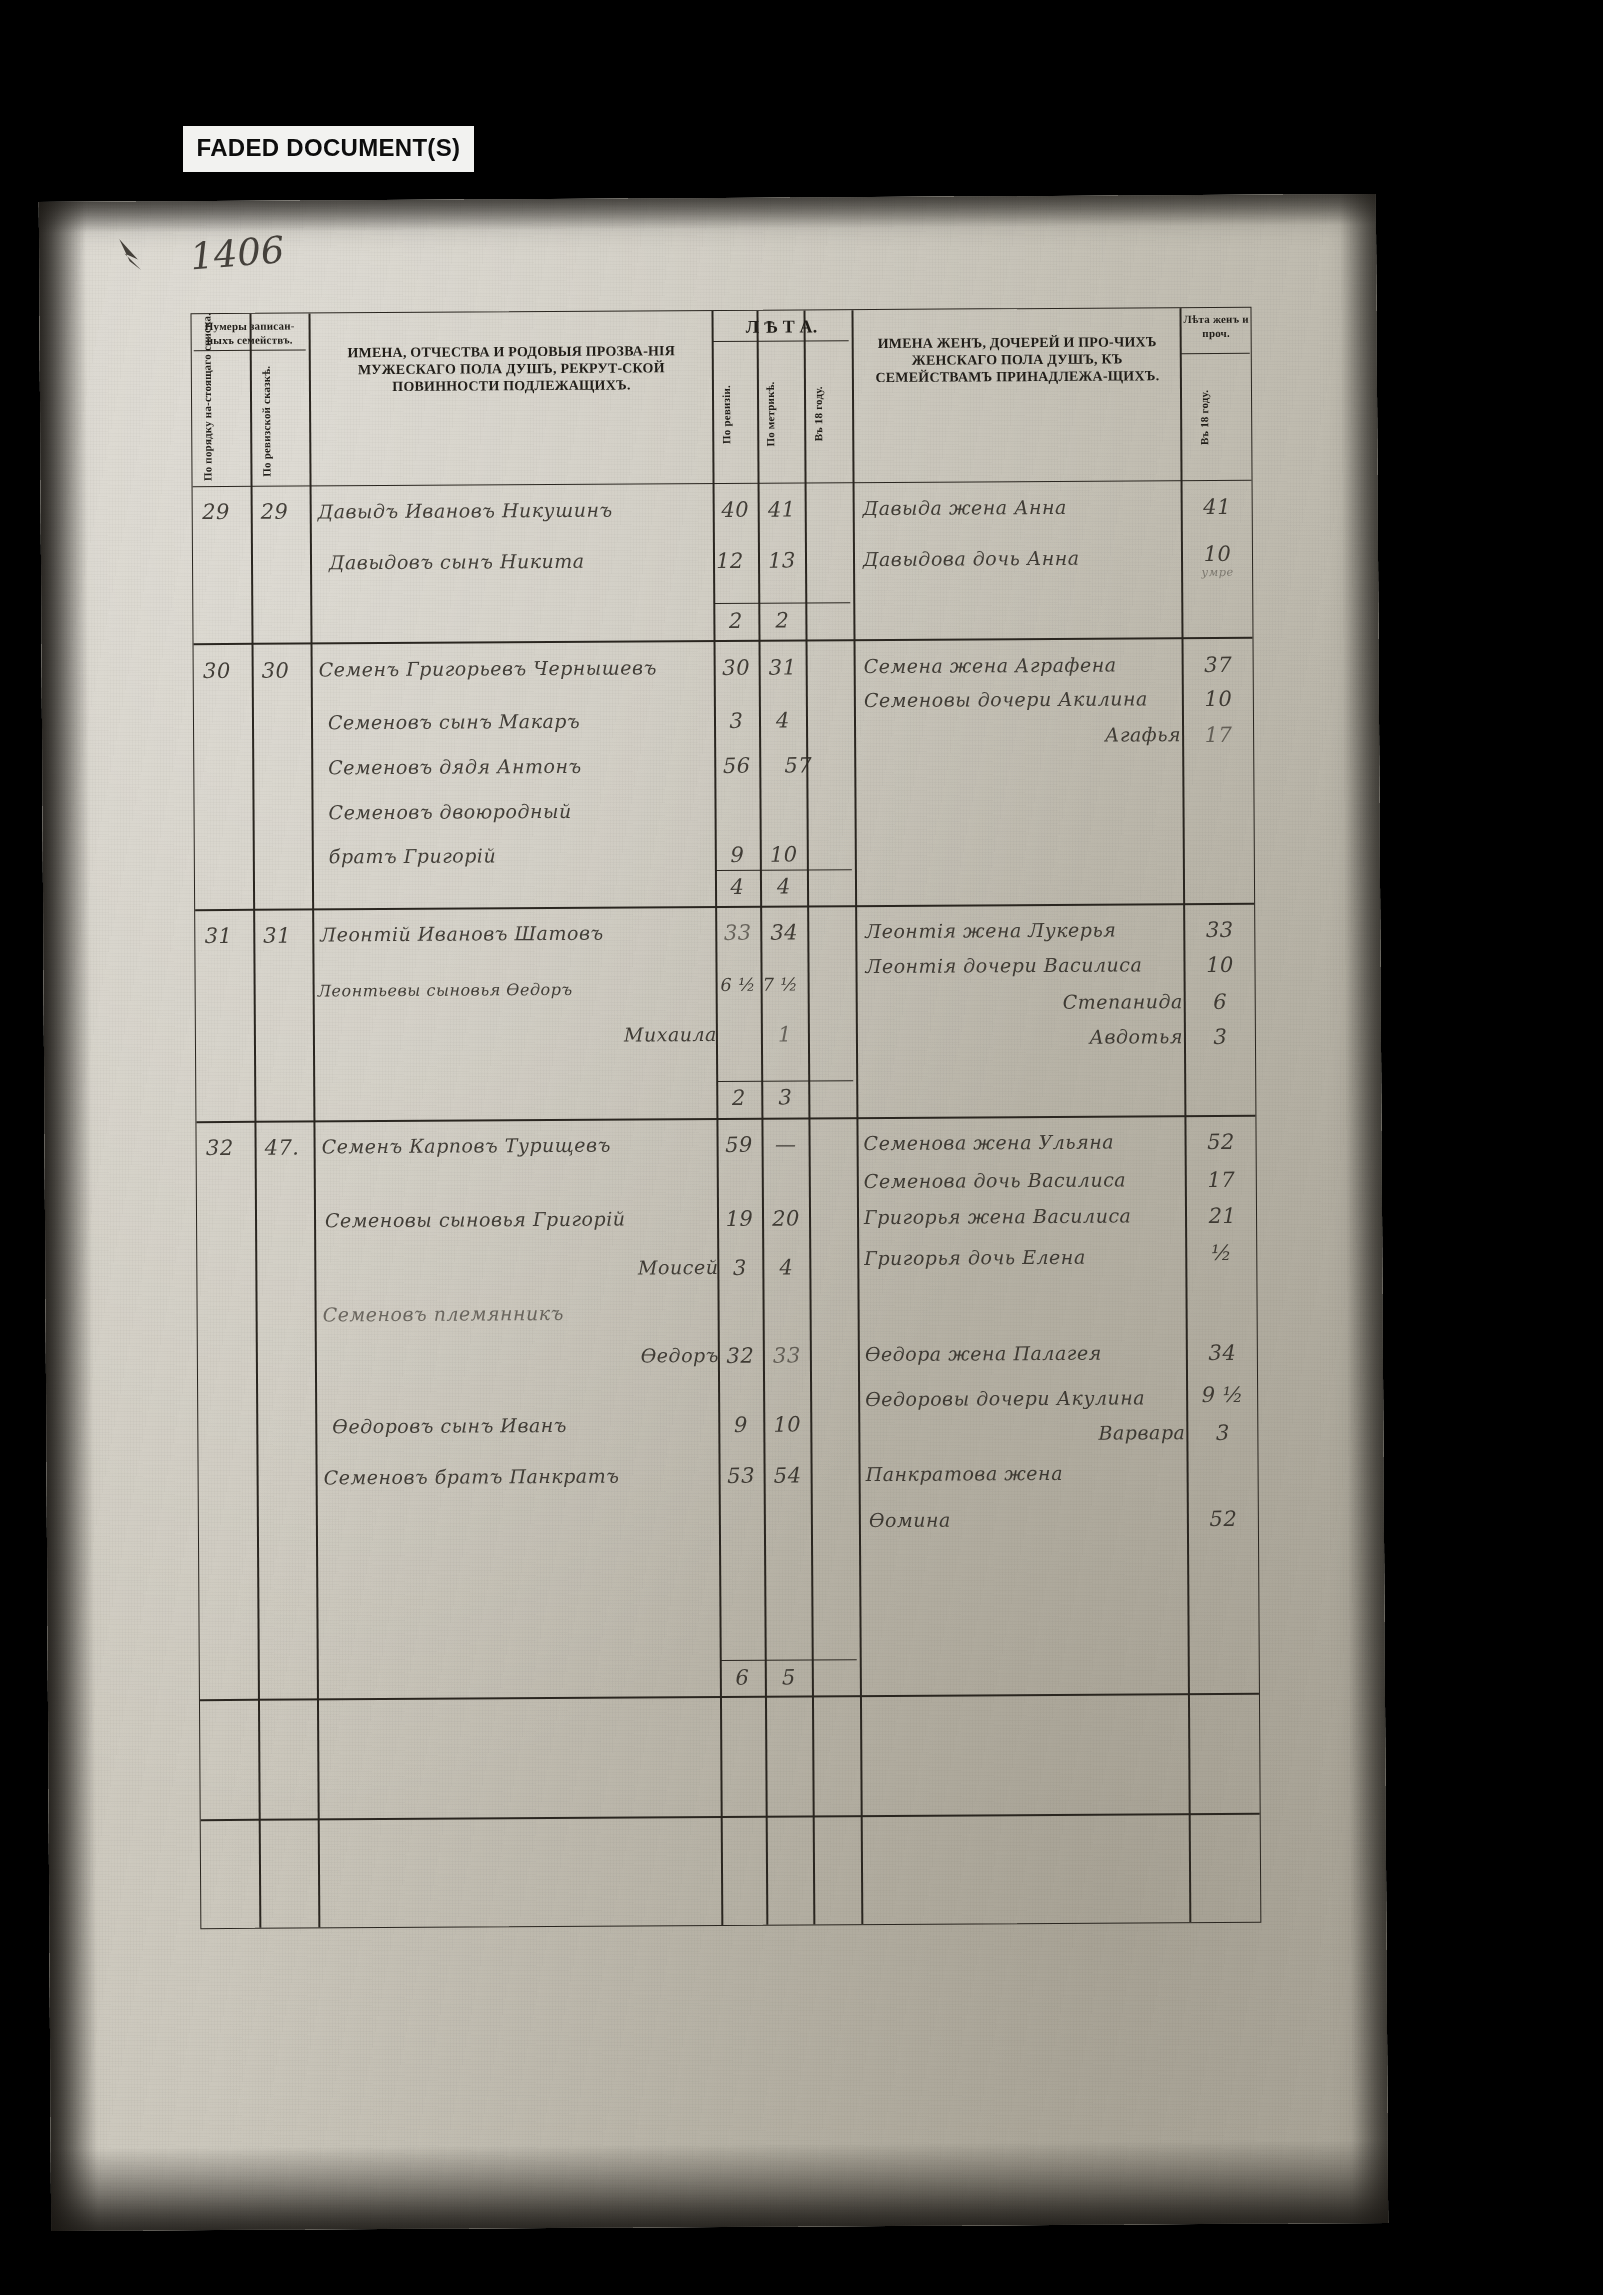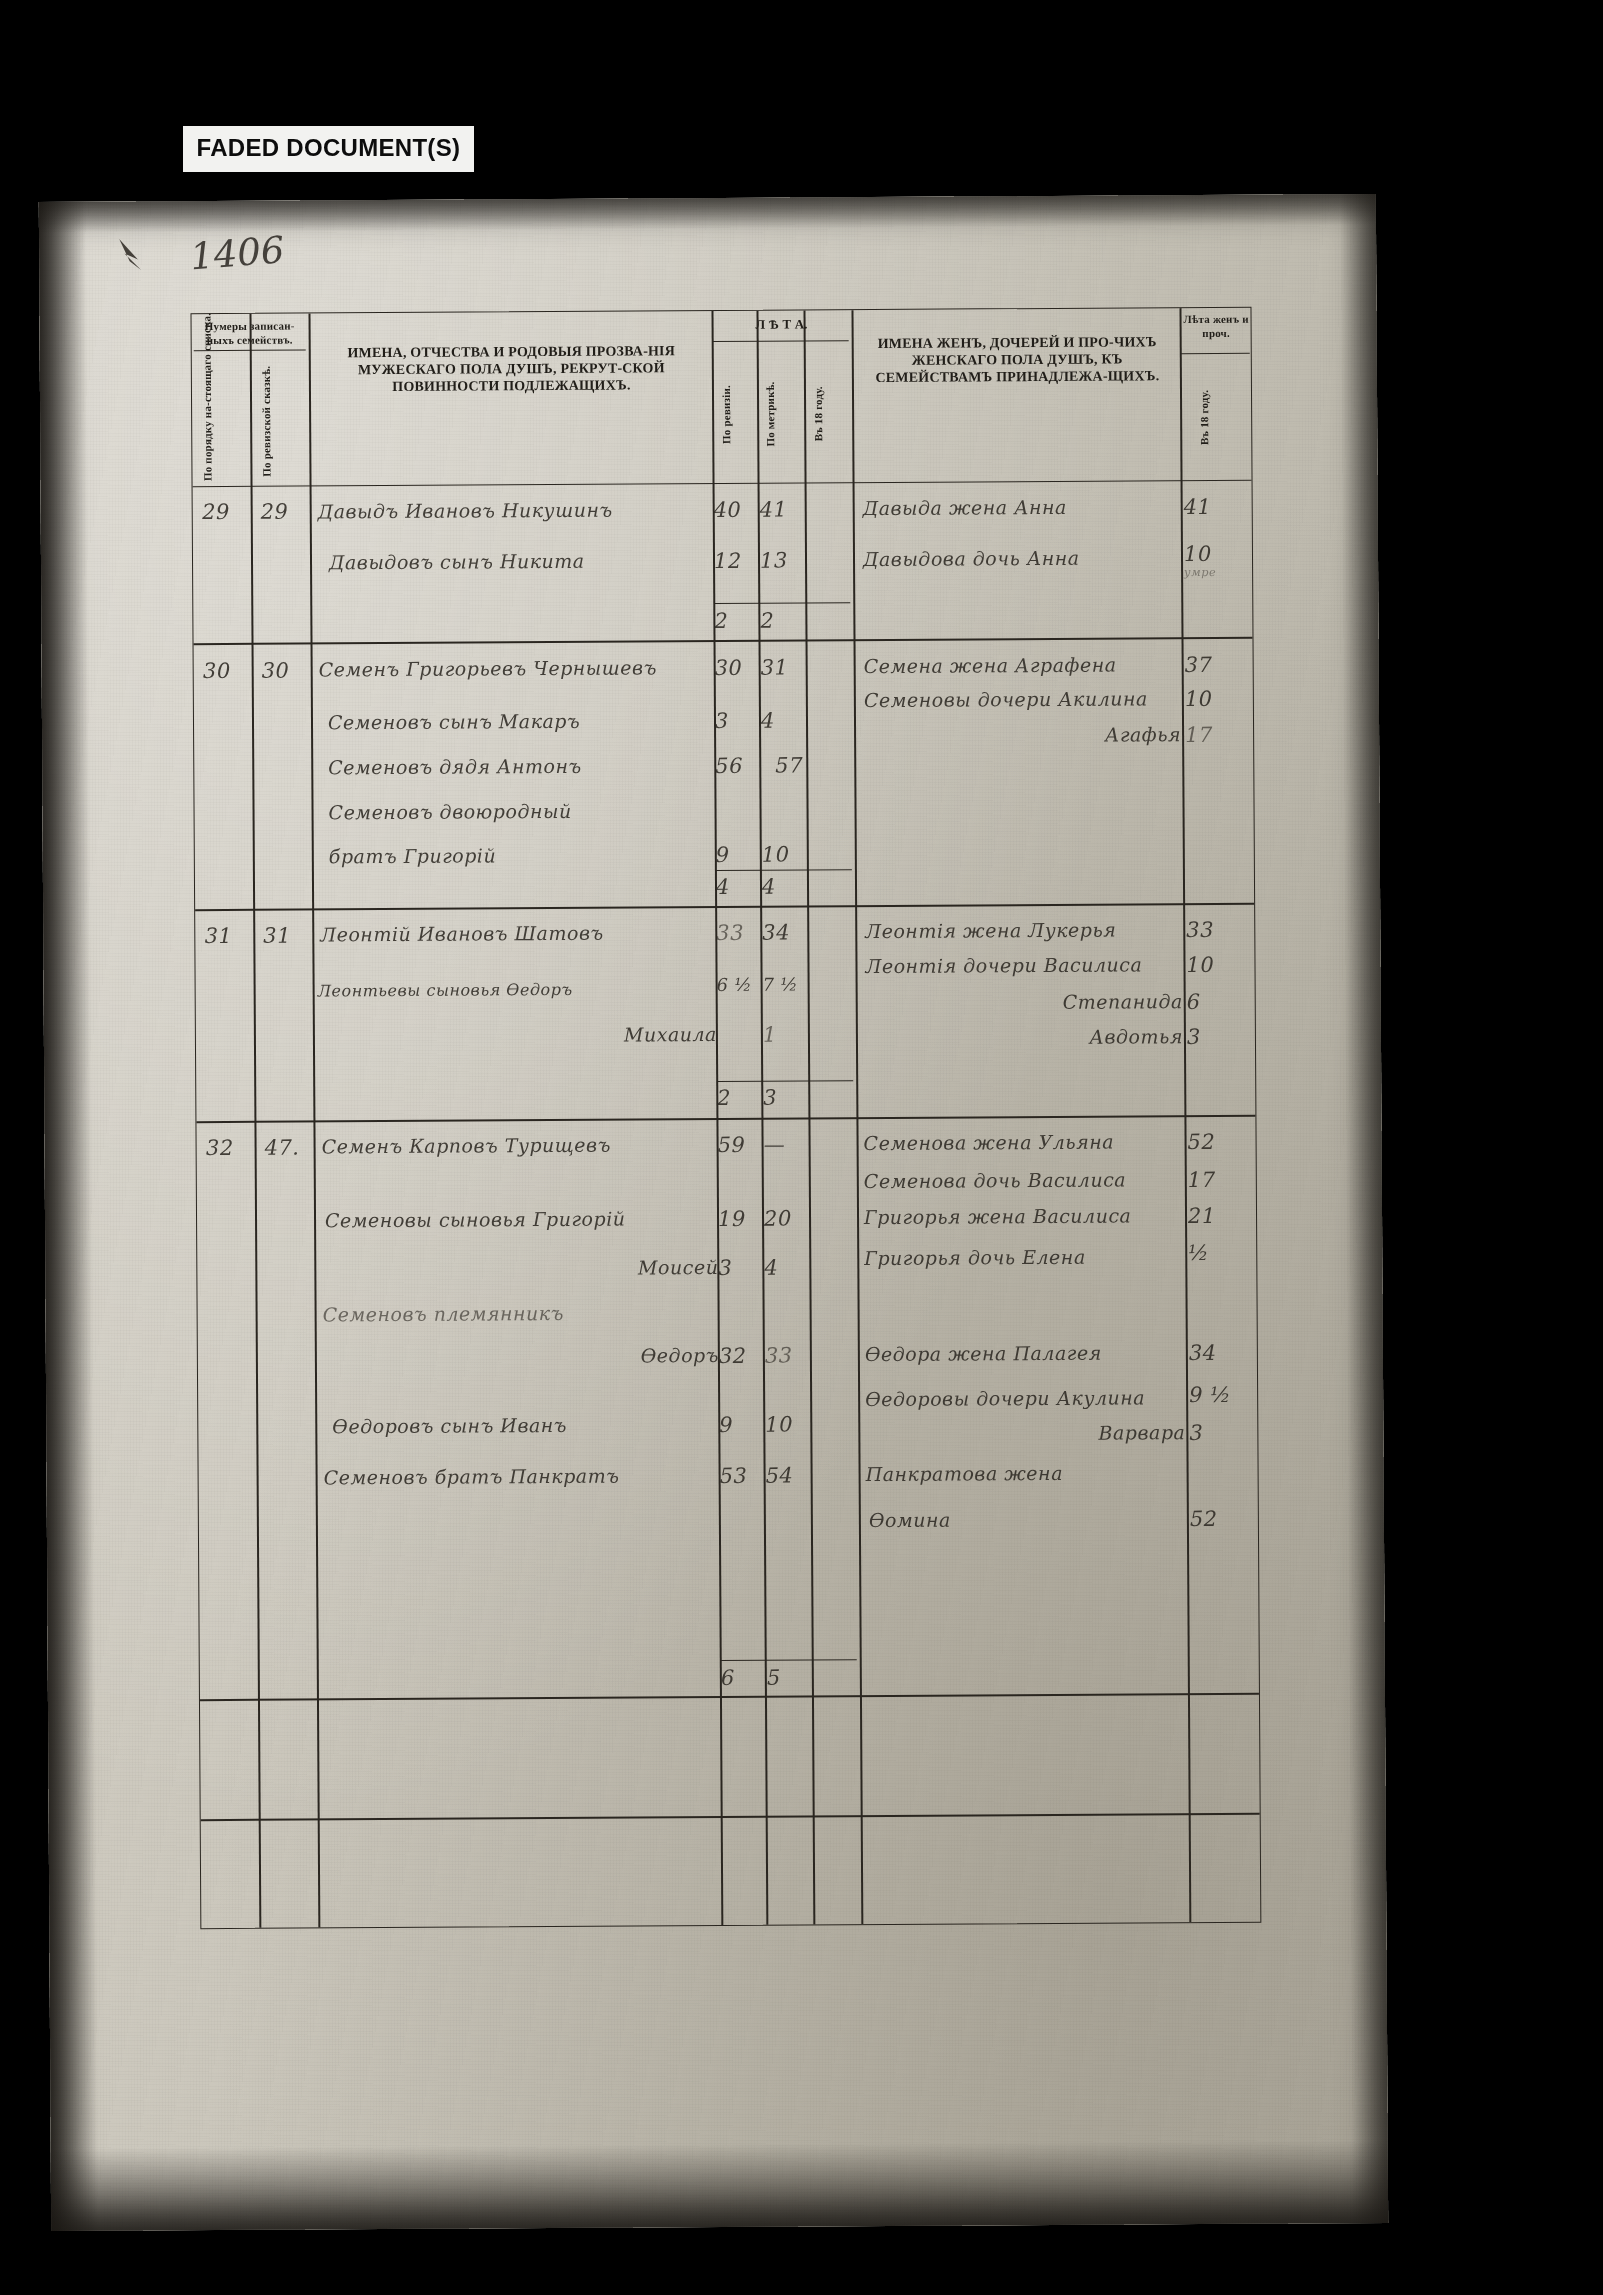--- a/index.html
+++ b/index.html
@@ -118,21 +118,21 @@
     text-align: center;
     line-height: 1.22;
     letter-spacing: 0.2px;
   }
   .vert {
     writing-mode: vertical-rl;
     transform: rotate(180deg);
     white-space: nowrap;
   }
   .hsmall { font-size: 11px; }
-  .hmid { font-size: 13px; }
+  .hmid { font-size: 18px; }
   .hbig { font-size: 14px; }
 
   
   .cell {
     position: absolute;
     box-sizing: border-box;
     color: #23201b;
   }
   .hw {
     font-family: "DejaVu Serif", serif;
@@ -141,21 +141,21 @@
     color: #2e2a24;
     opacity: 0.88;
     white-space: nowrap;
     letter-spacing: 0.5px;
   }
   .hw.small { font-size: 16px; }
   .hw.num { font-size: 21px; }
   .hw.faint { opacity: 0.62; }
   .hw.vfaint { opacity: 0.45; }
   .rt { text-align: right; }
-  .ctr { }
+  .ctr { text-align: center; }
 </style>
 </head>
 <body>
 
 <div class="sheet">
   <div class="grain"></div>
   <div class="edge-dark-left"></div>
   <div class="edge-dark-right"></div>
   <div class="edge-dark-top"></div>
   <div class="edge-dark-bottom"></div>

